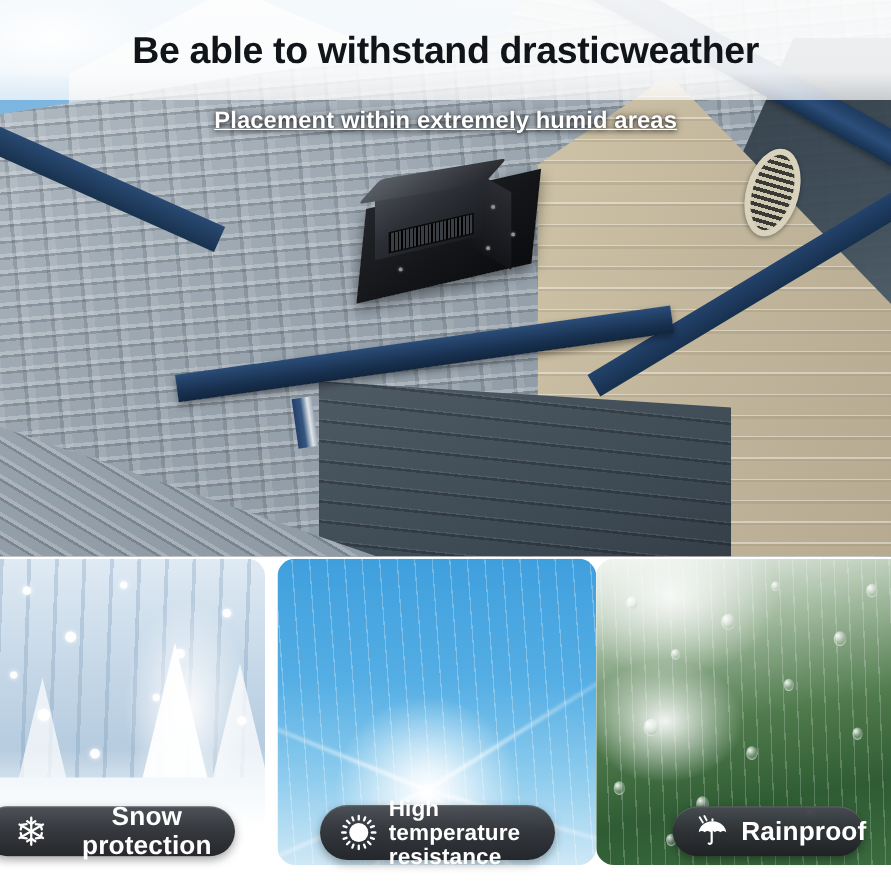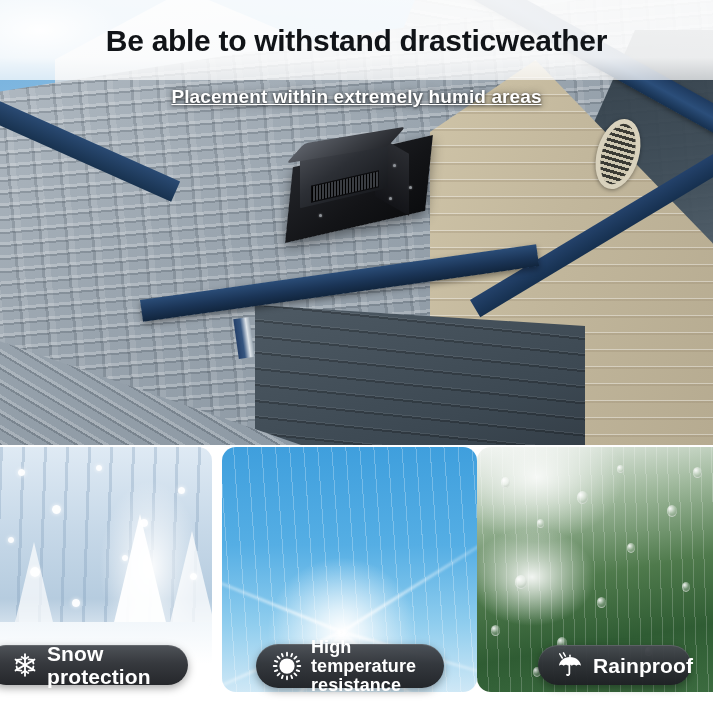--- a/index.html
+++ b/index.html
@@ -277,21 +277,21 @@
     position:absolute; display:flex; align-items:center; gap:9px;
     background:linear-gradient(180deg, rgba(72,76,82,.96) 0%, rgba(48,51,56,.97) 45%, rgba(30,32,36,.97) 100%);
     box-shadow:0 3px 8px rgba(0,0,0,.35), inset 0 1px 0 rgba(255,255,255,.12);
     color:#ffffff;
   }
   .badge-label { font-weight:bold; font-size:21px; line-height:23px; white-space:pre-line; letter-spacing:.1px; }
   .badge-snow { left:-14px; top:645px; width:202px; height:40px; border-radius:21px; padding-left:26px; }
   .badge-sun  { left:256px; top:644px; width:188px; height:44px; border-radius:22px; padding-left:16px; }
   .badge-rain { left:538px; top:645px; width:153px; height:40px; border-radius:21px; padding-left:18px; }
   .badge-sun .badge-label { font-size:18px; line-height:19px; }
-  .badge-rain .badge-label, .badge-snow .badge-label { font-size:21px; }
+  .badge-rain .badge-label, .badge-snow .badge-label { font-size:21px;text-align:center; }
   .badge-icon { flex:0 0 auto; display:block; }
 </style>
 </head>
 <body>
 
 <div id="stage">
 
   <div class="hero">
     <div class="sky"></div>
     <div class="sky-right"></div>

